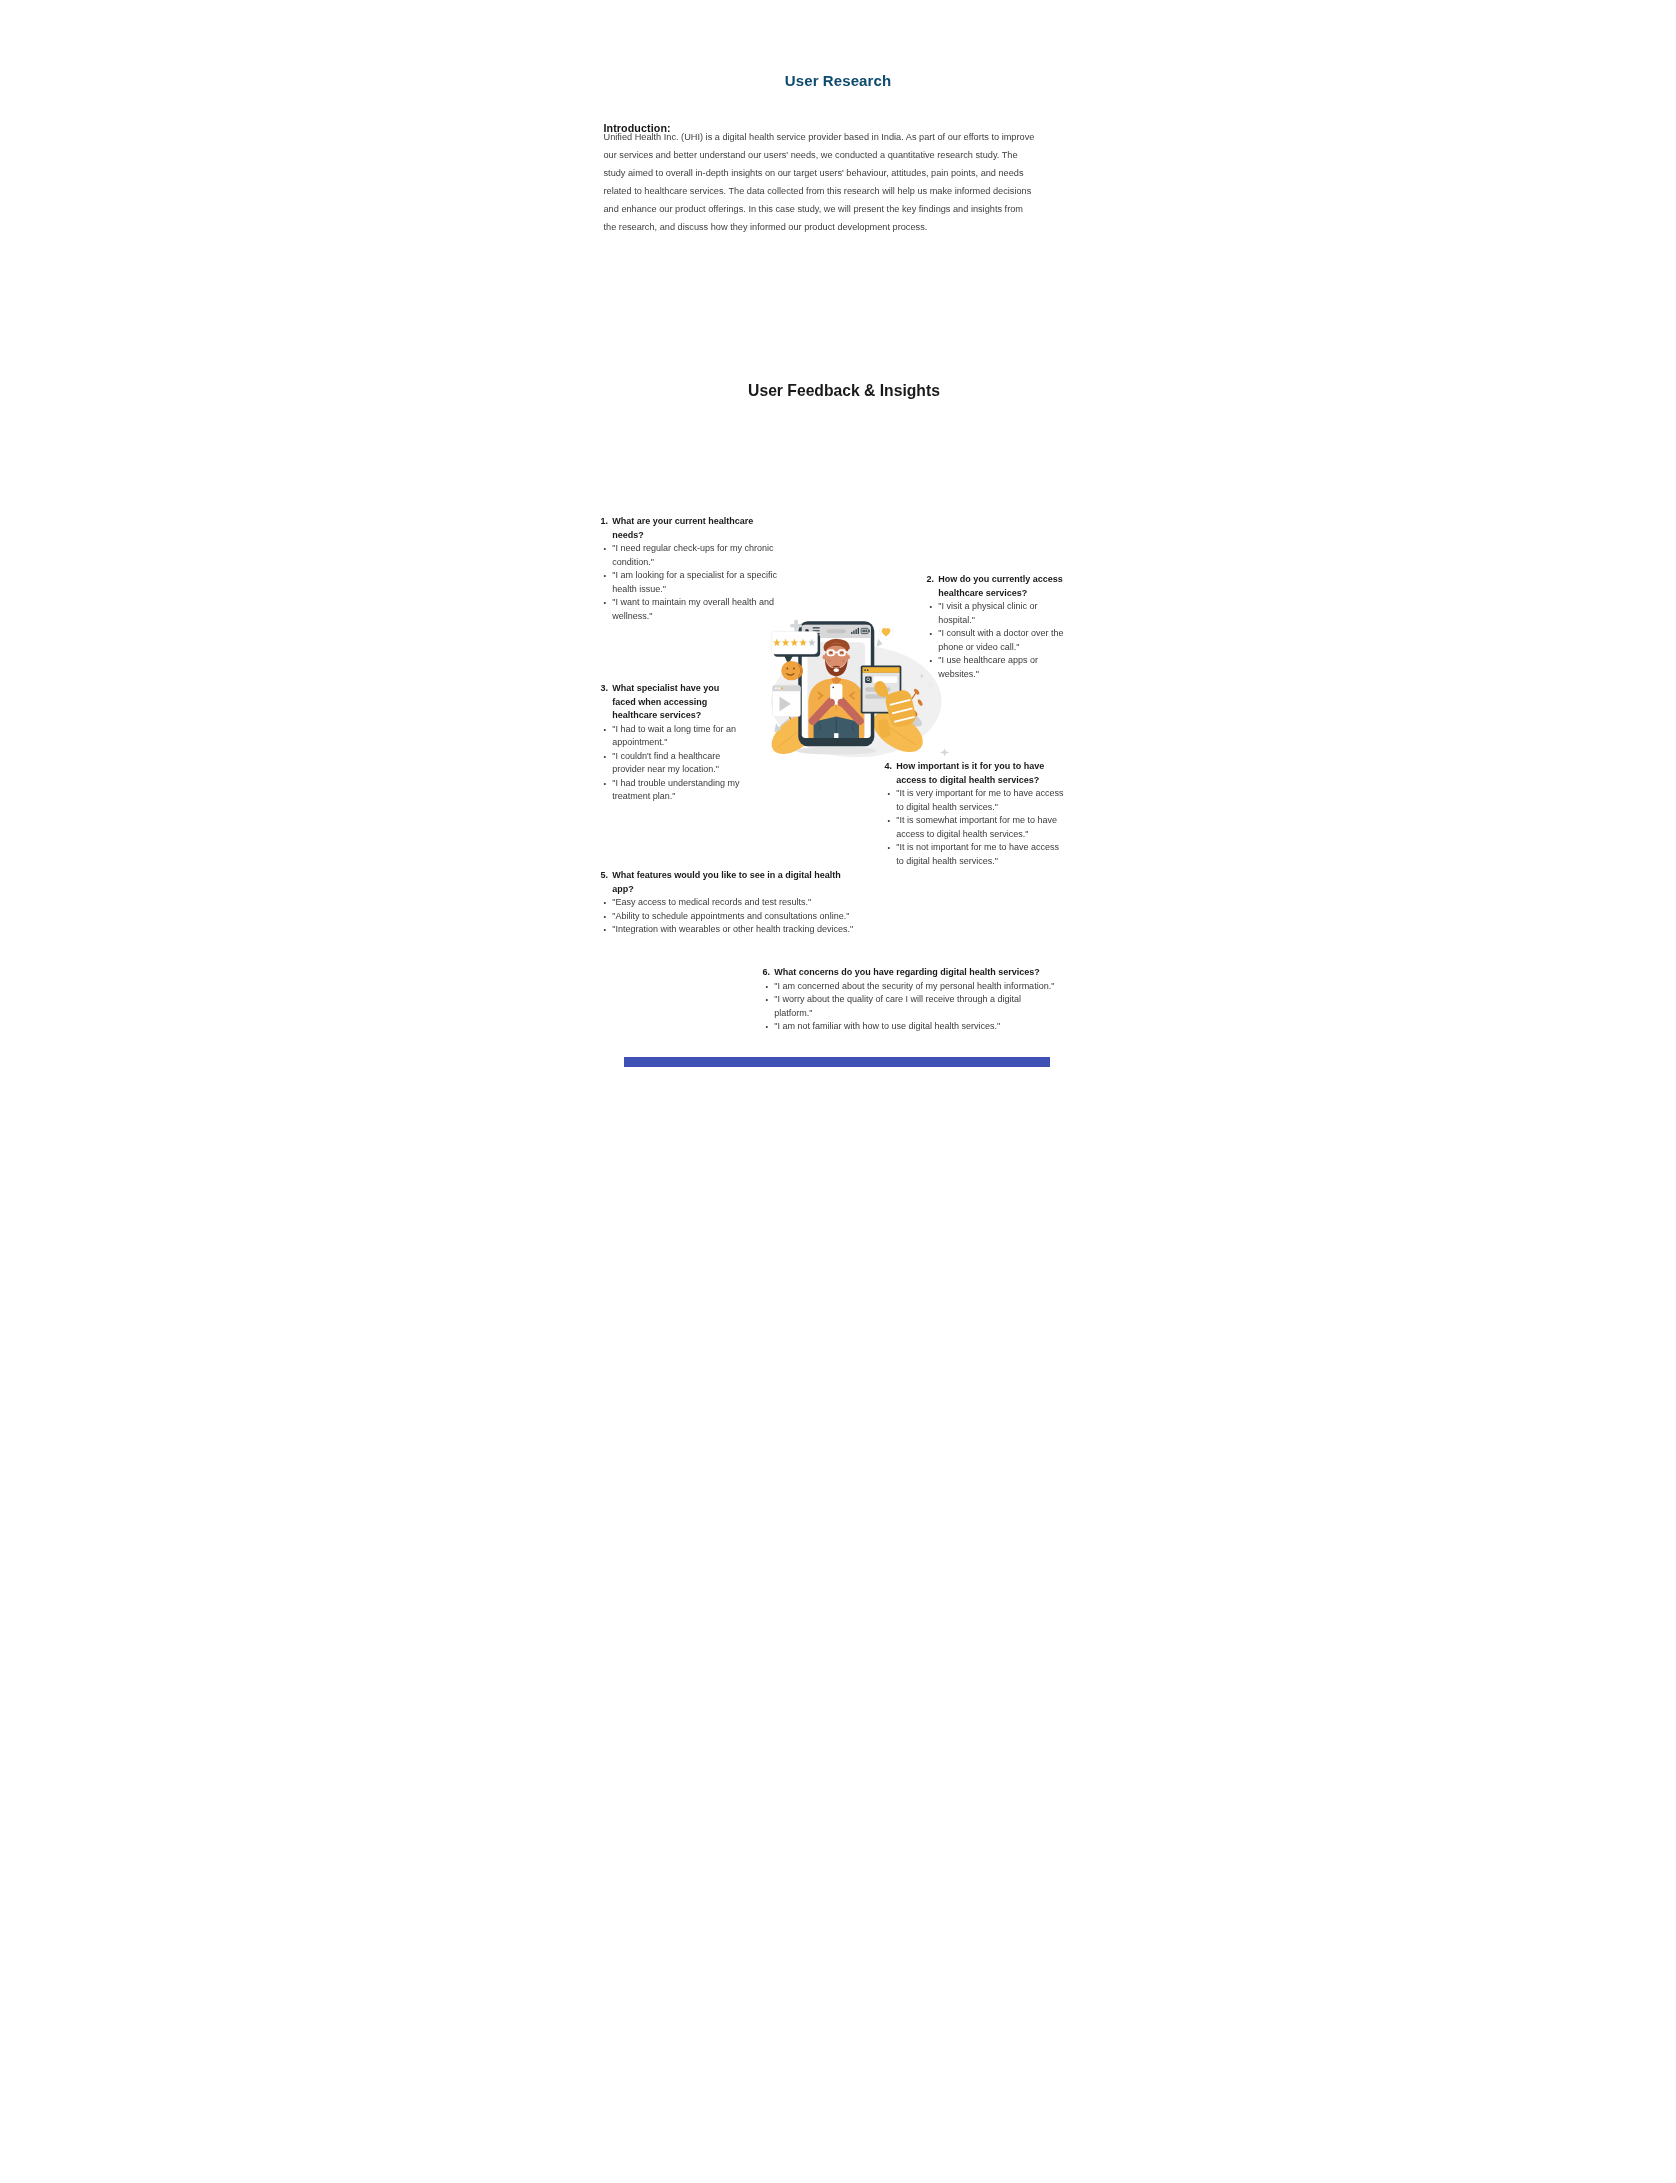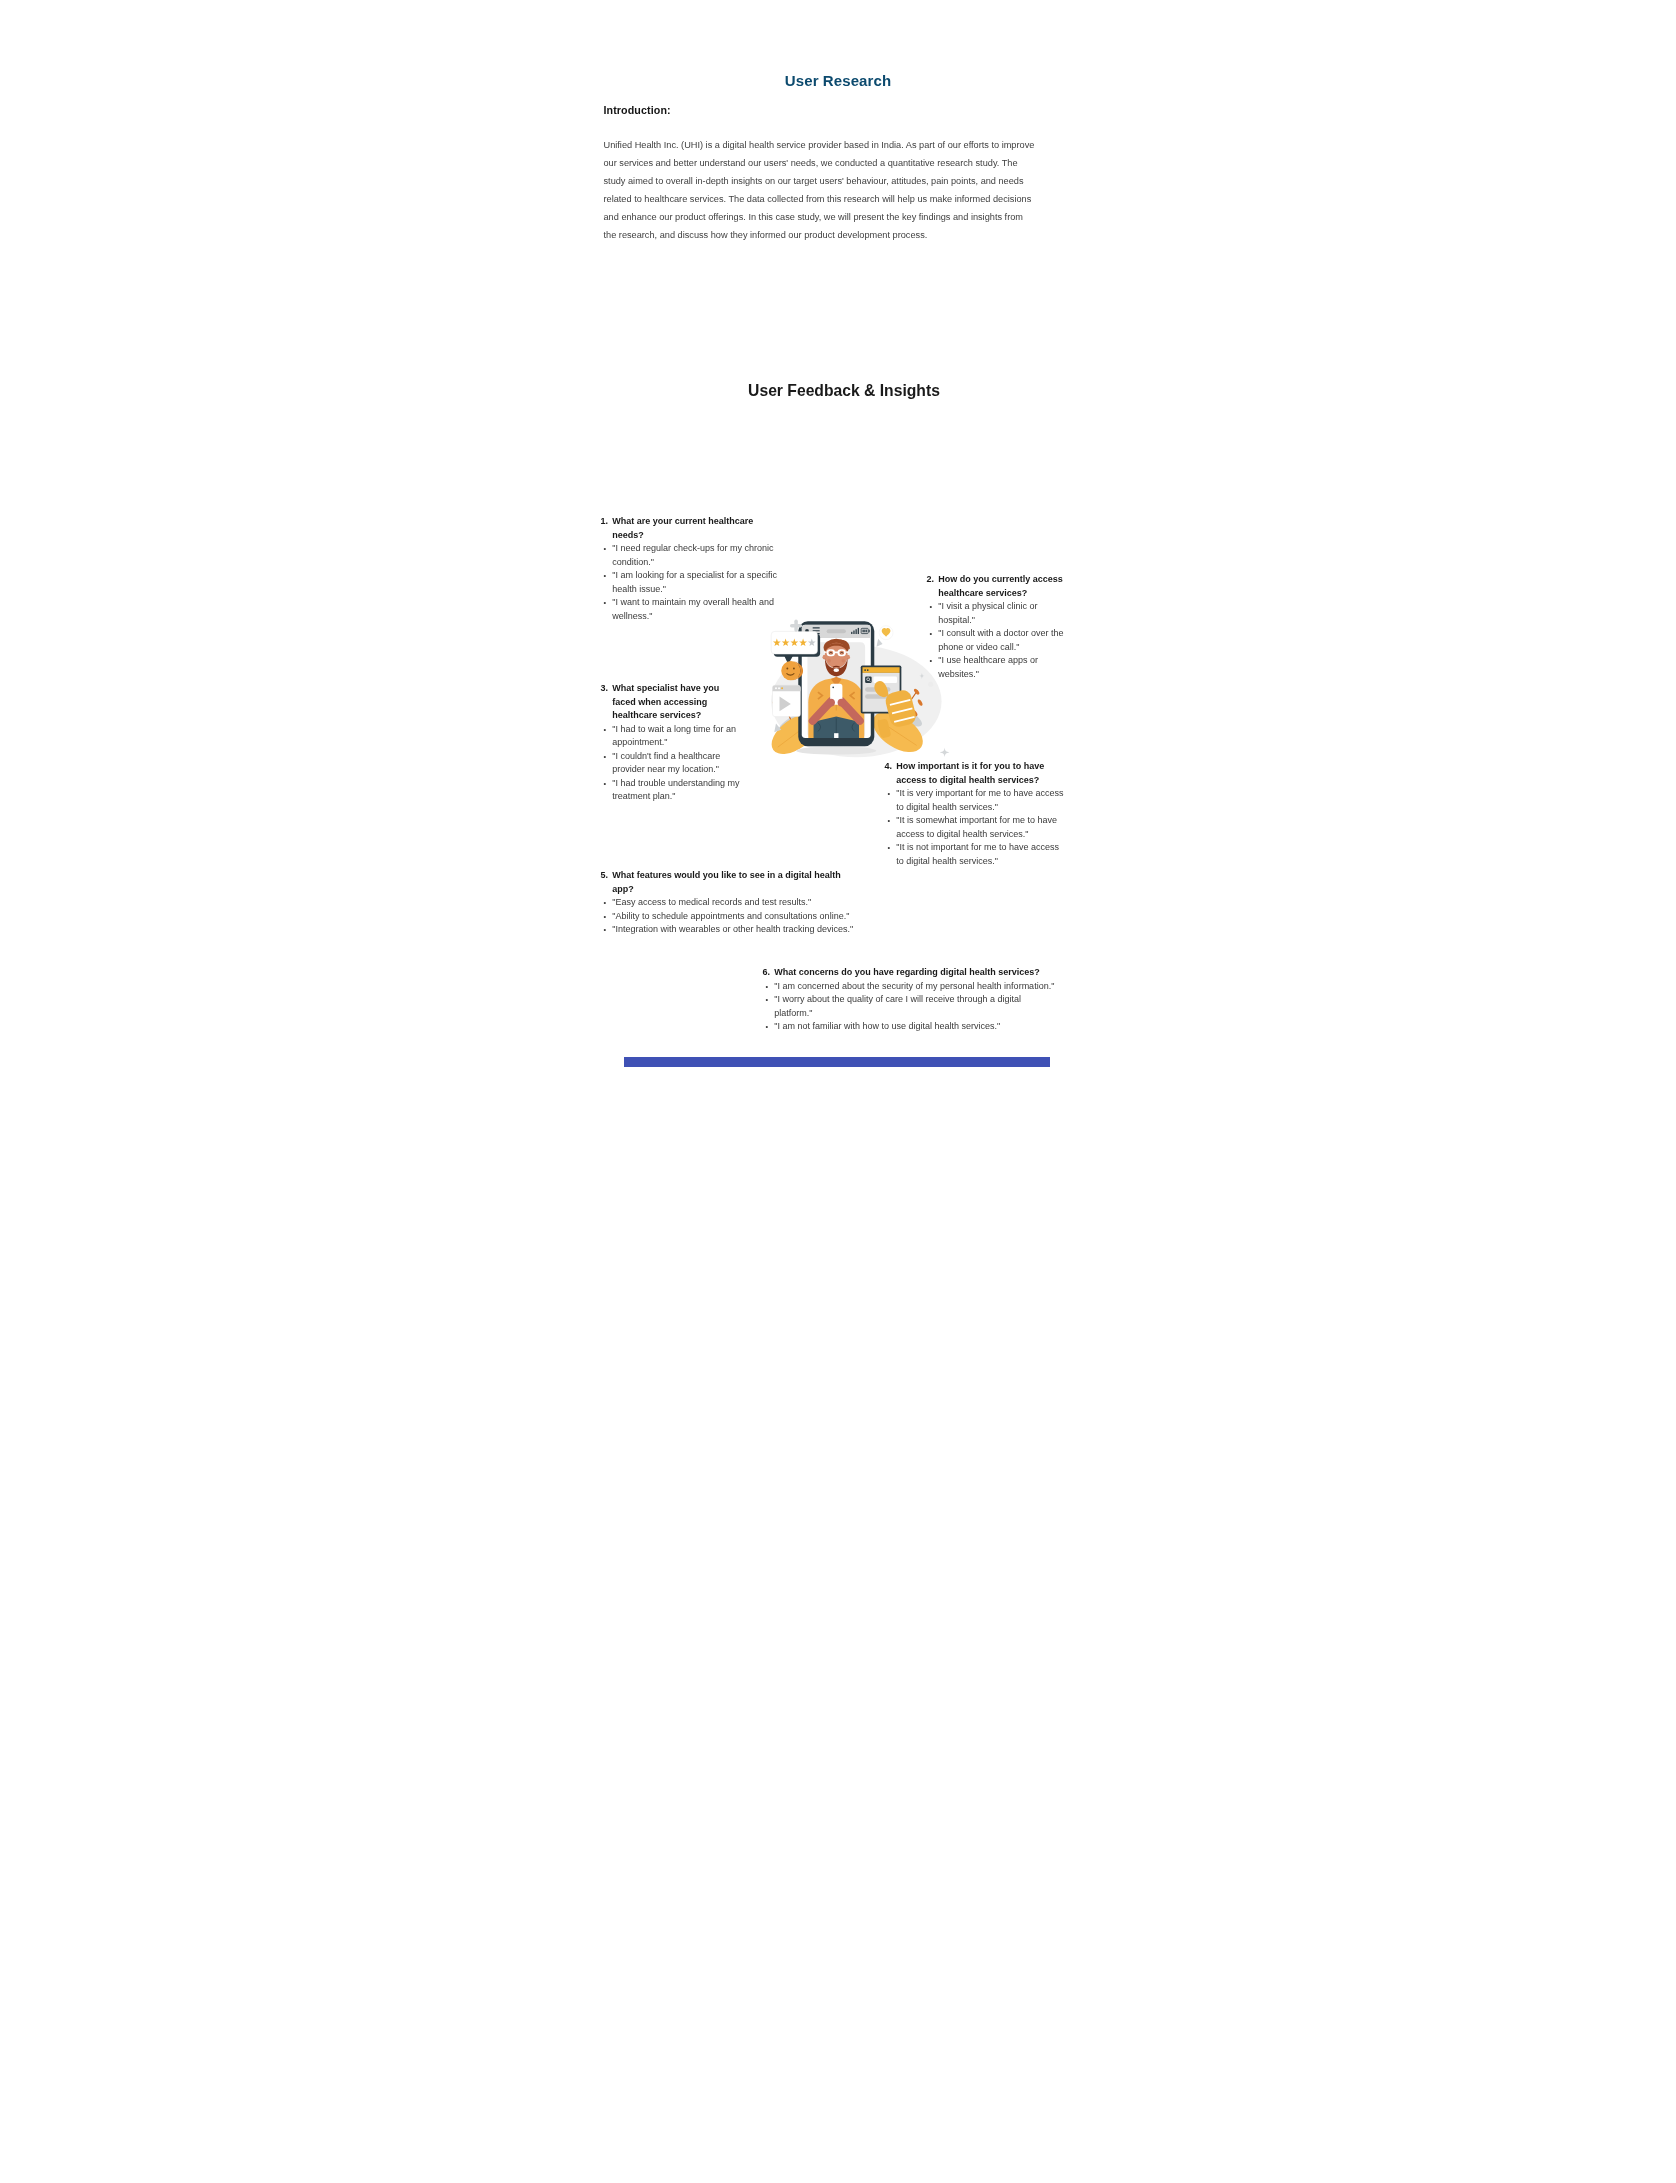--- a/index.html
+++ b/index.html
@@ -1,22 +1,22 @@
 <!DOCTYPE html>
 <html style="font-size:7px"><head>
 <meta charset="utf-8">
 <style>
   html,body{margin:0;padding:0;background:#ffffff;}
   .page{position:relative;width:559px;height:1080px;margin:0 auto;background:#ffffff;overflow:hidden;
         font-family:"Liberation Sans","DejaVu Sans",sans-serif;color:#3e3e3e;}
   .abs{position:absolute;}
   .nowrap div{white-space:nowrap;}
   .title{left:0;right:0;top:72px;text-align:center;font-size:15px;font-weight:bold;color:#0c4a6e;letter-spacing:0.1px;}
-  .intro-heading{left:45px;top:104px;font-size:10.7px;font-weight:bold;color:#141414;letter-spacing:0.1px;}
-  .intro-paragraph{left:45px;top:136px;width:502px;font-size:9.2px;line-height:18px;color:#404040;}
+  .intro-heading{left:45px;top:122px;font-size:10.7px;font-weight:bold;color:#141414;letter-spacing:0.1px;}
+  .intro-paragraph{left:45px;top:128px;width:502px;font-size:9.2px;line-height:18px;color:#404040;}
   .section-heading{left:12px;right:0;top:382px;text-align:center;font-size:15.7px;font-weight:bold;color:#1a1a1a;}
   .q-block{font-size:9px;line-height:13.5px;color:#3a3a3a;}
   .q-head{display:flex;font-weight:bold;color:#191919;}
   .q-num{flex:none;width:11.8px;}
   .q-heading div{white-space:nowrap;}
   .bullet{display:flex;}
   .dot{flex:none;width:11.8px;box-sizing:border-box;padding-left:3.1px;font-size:7.4px;}
   .b-text div{white-space:nowrap;}
   .qb0{left:42px;top:515px;width:201px;}
   .qb1{left:368px;top:573px;width:175px;}

